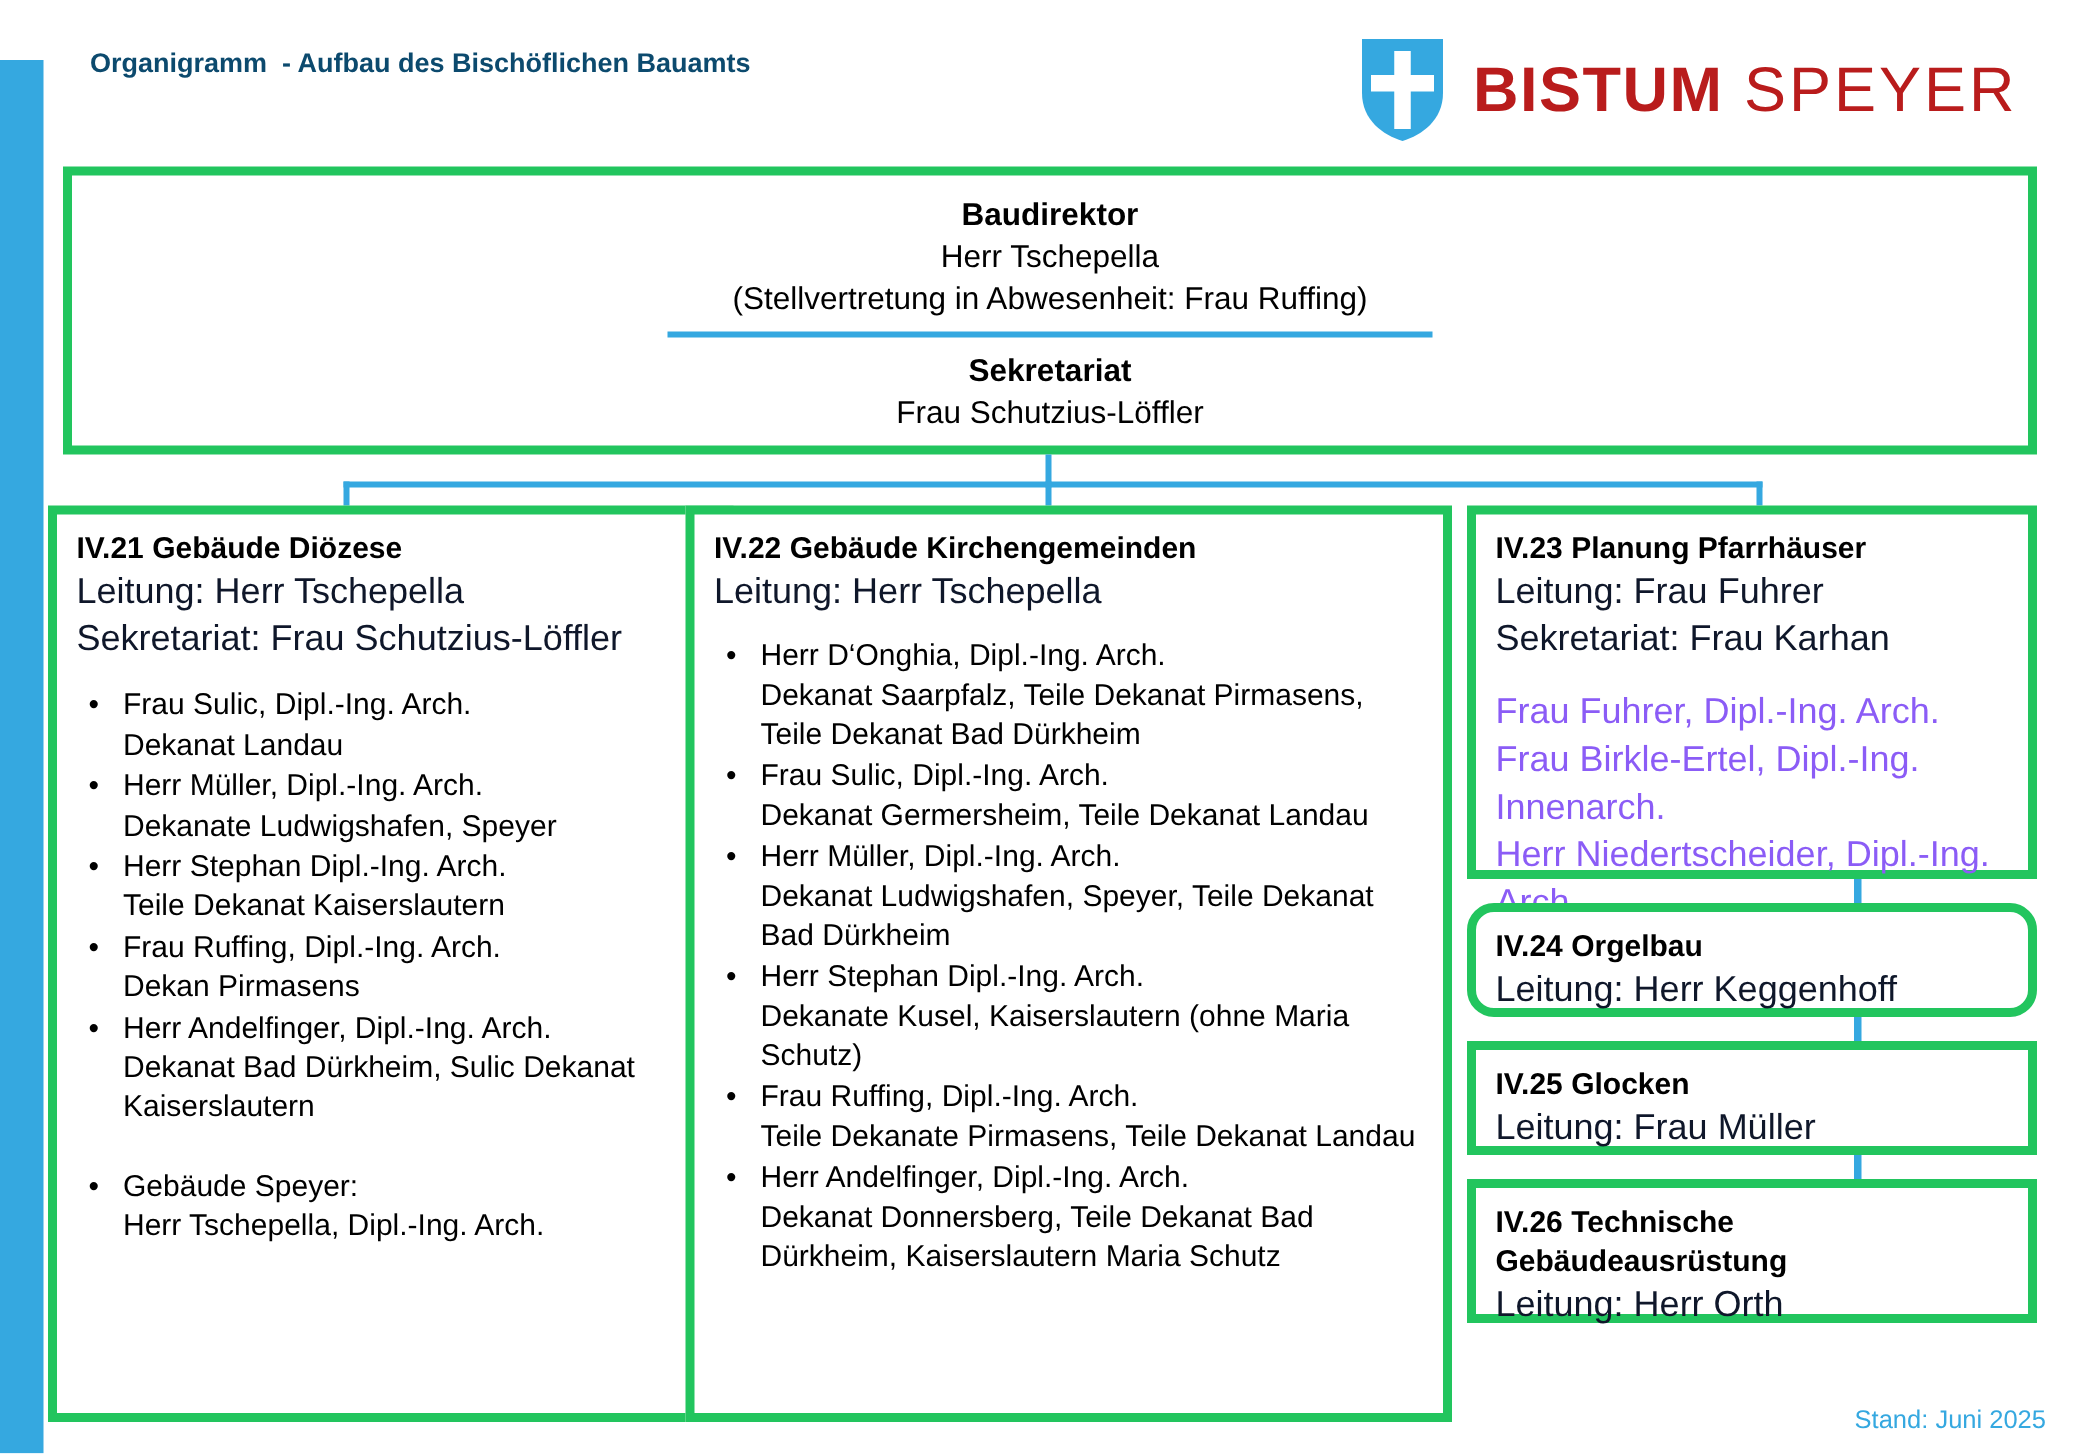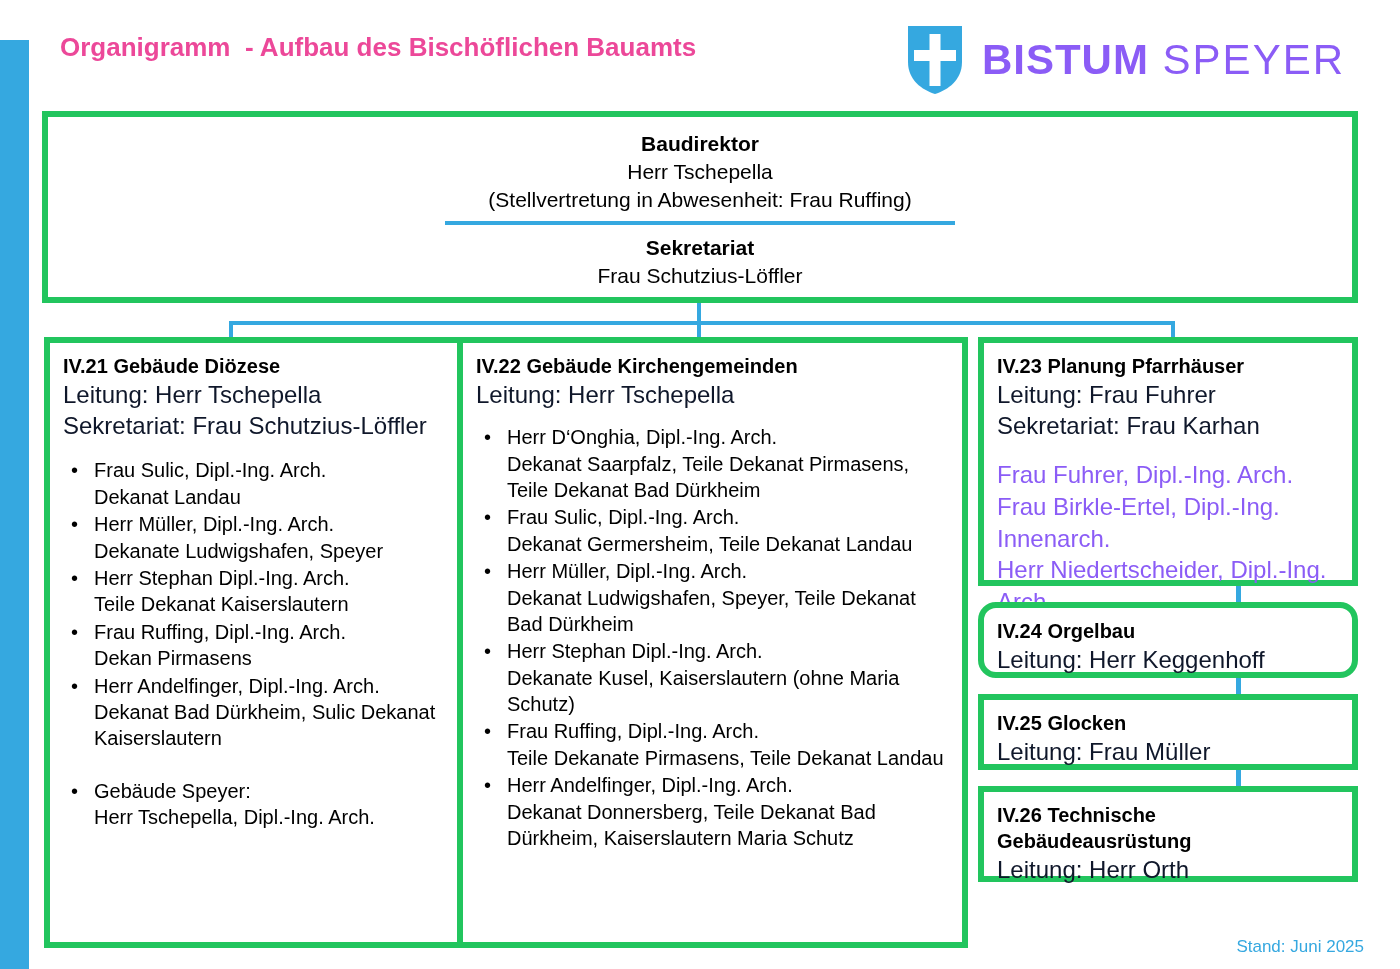--- a/index.html
+++ b/index.html
@@ -27,40 +27,40 @@
     width: 29px;
     height: 929px;
     background: #35a8e0;
   }
 
   
   .page-title {
     position: absolute;
     left: 60px;
     top: 32px;
-    font-size: 26px;
+    font-size: 18px;
     font-weight: bold;
-    color: #ec4899;
+    color: #0c4a6e;
     letter-spacing: 0px;
     white-space: pre;
     text-align: center;
   }
   .logo {
     position: absolute;
     right: 55px;
     top: 24px;
     display: flex;
     align-items: center;
     gap: 18px;
   }
   .logo-shield { display: block; }
   .logo-wordmark {
     font-size: 42px;
     line-height: 1;
-    color: #8b5cf6;
+    color: #b91c1c;
     letter-spacing: 1px;
     white-space: pre;
   }
   .logo-wordmark .wm-bold { font-weight: bold; }
   .logo-wordmark .wm-light { font-weight: normal; letter-spacing: 2px; }
 
   
   .obox {
     position: absolute;
     box-sizing: border-box;
@@ -92,21 +92,21 @@
     margin: 7px auto 0 auto;
   }
 
   
   .conn {
     position: absolute;
     background: #35a8e0;
   }
 
   
-  #col1 { left: 44px;  top: 337px; width: 457px; height: 611px; }
+  #col1 { left: 32px;  top: 337px; width: 457px; height: 611px; }
   #col2 { left: 457px; top: 337px; width: 511px; height: 611px; }
   #col3 { left: 978px; top: 337px; width: 380px; height: 249px; }
   #col4 { left: 978px; top: 602px; width: 380px; height: 76px; border-radius: 18px; }
   #col5 { left: 978px; top: 694px; width: 380px; height: 76px; }
   #col6 { left: 978px; top: 786px; width: 380px; height: 96px; }
 
   .box-inner { padding: 10px 13px 0 13px; }
   .dept-title {
     font-size: 20px;
     font-weight: bold;

